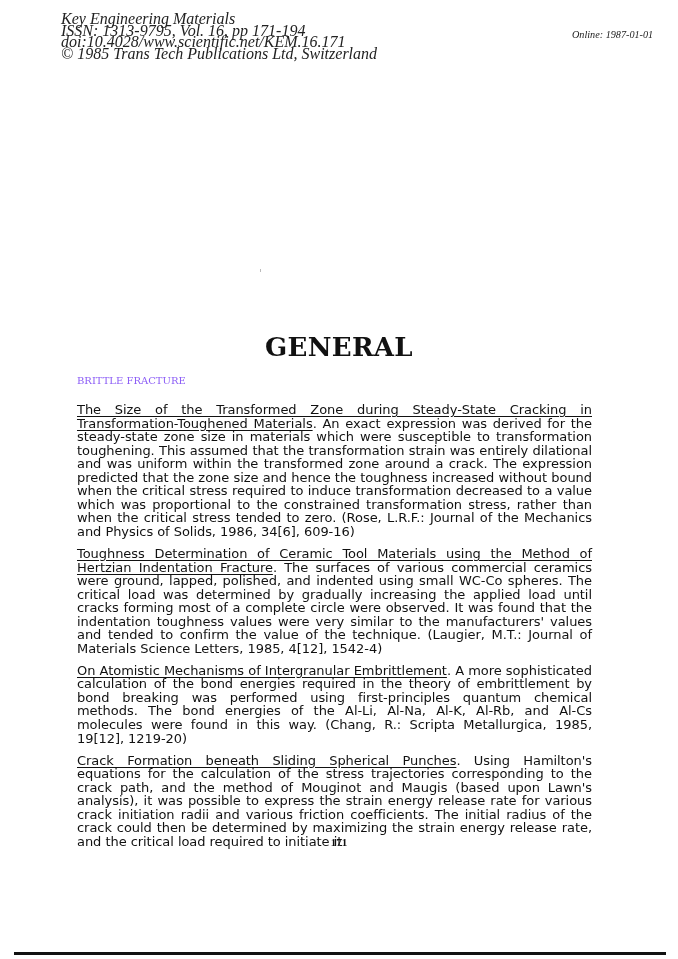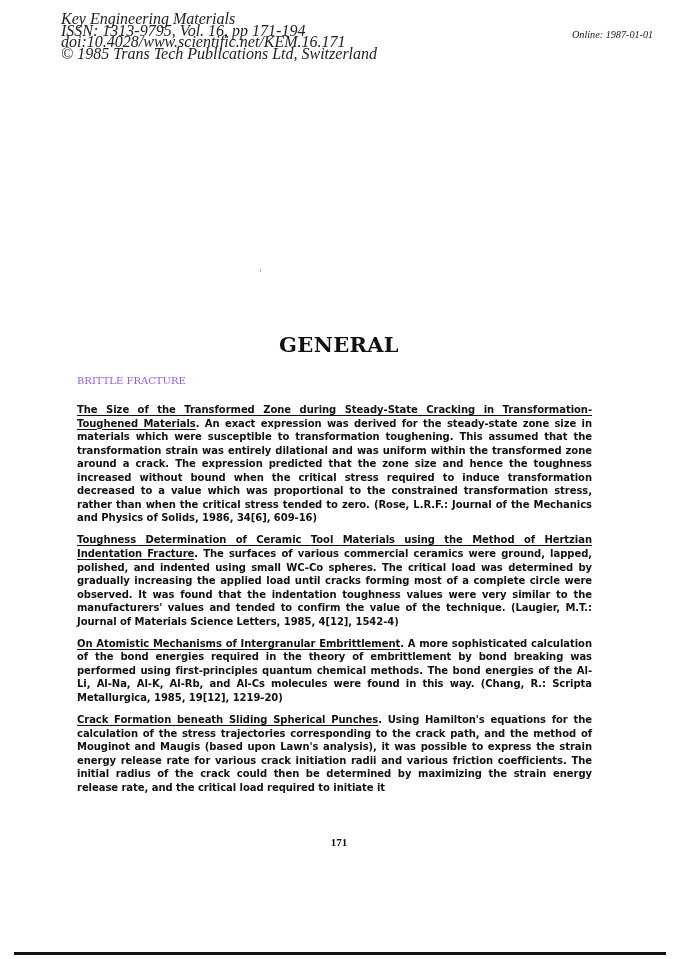--- a/index.html
+++ b/index.html
@@ -11,36 +11,35 @@
     }
     .header-right {
       position: absolute; left: 572px; top: 13px;
       font-family: "Liberation Serif", serif; font-style: italic;
       font-size: 10.2px; line-height: 11.6px; color: #222; margin-top: 16px;
     }
     .page-title {
       position: absolute; left: 0; width: 678px; top: 332px;
       text-align: center;
       font-family: "DejaVu Serif", serif; font-weight: bold;
-      font-size: 21px; letter-spacing: 0.3px; color: #111;
+      font-size: 26px; letter-spacing: 0.3px; color: #111;
     }
     .section-heading {
       position: absolute; left: 77px; top: 375px;
       font-family: "DejaVu Serif", serif;
       font-size: 10px; color: #8b5cf6;
     }
     .abstracts {
       position: absolute; left: 77px; top: 403px; width: 515px;
     }
     .abstract {
       font-family: "DejaVu Sans", sans-serif;
-      font-size: 10px; line-height: 13.55px;
+      font-size: 13px; line-height: 13.55px;
       text-align: justify; margin: 0 0 8.5px 0;
       letter-spacing: -0.05px;
-      font-weight: bold;
     }
     .abstract .title-link {
       text-decoration: underline; text-underline-offset: 2px;
       color: #111; cursor: pointer;
     }
     .page-number {
       position: absolute; left: 0; width: 678px; top: 836px;
       text-align: center;
       font-family: "Liberation Serif", serif; font-weight: bold;
       font-size: 11px; color: #111;

